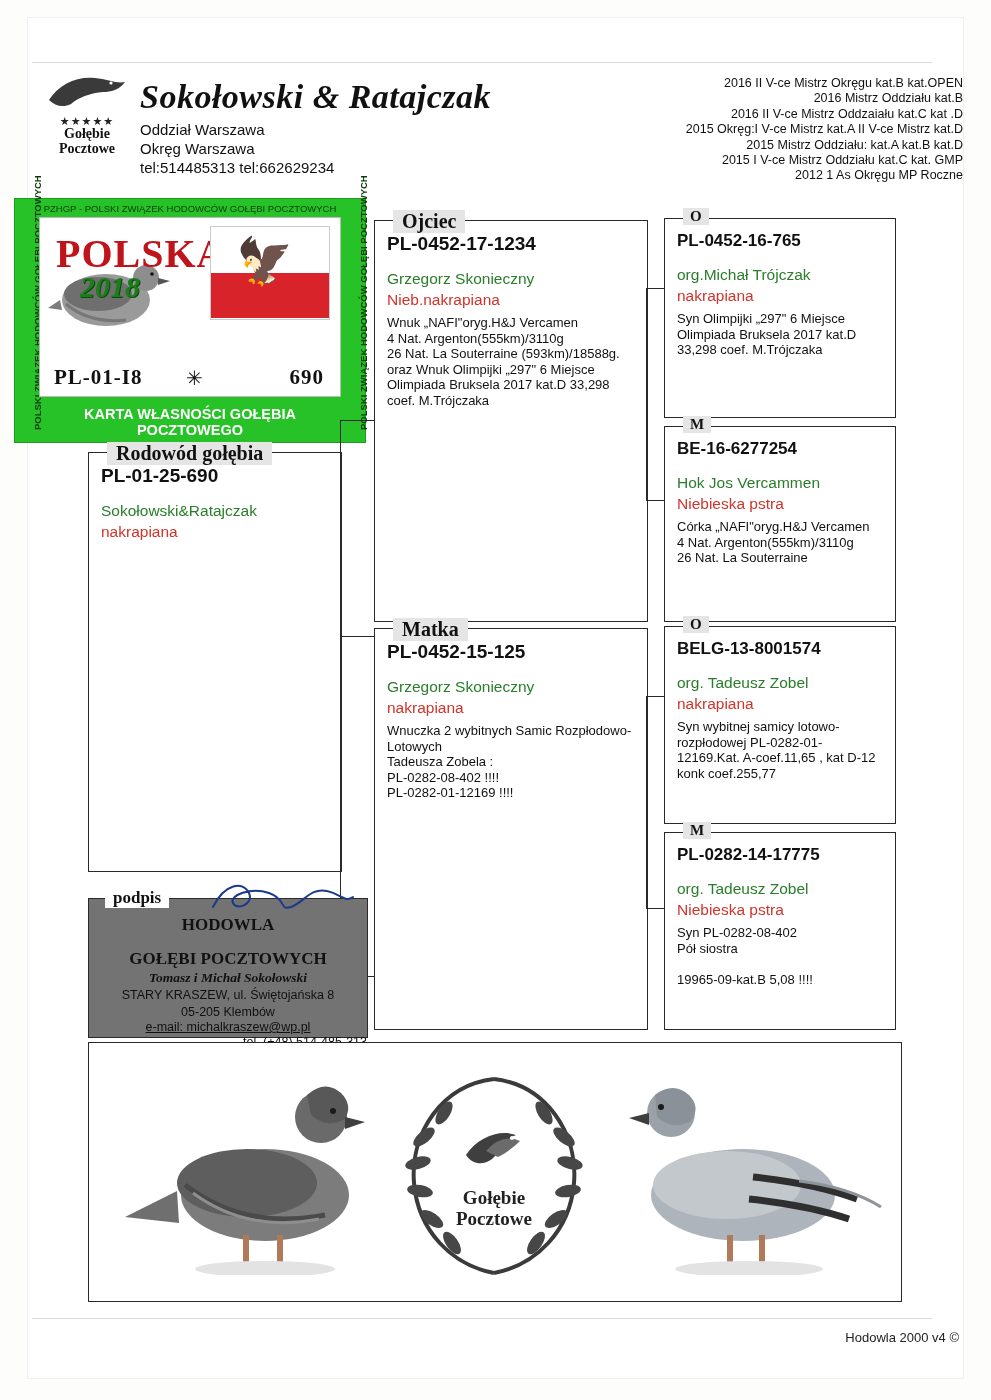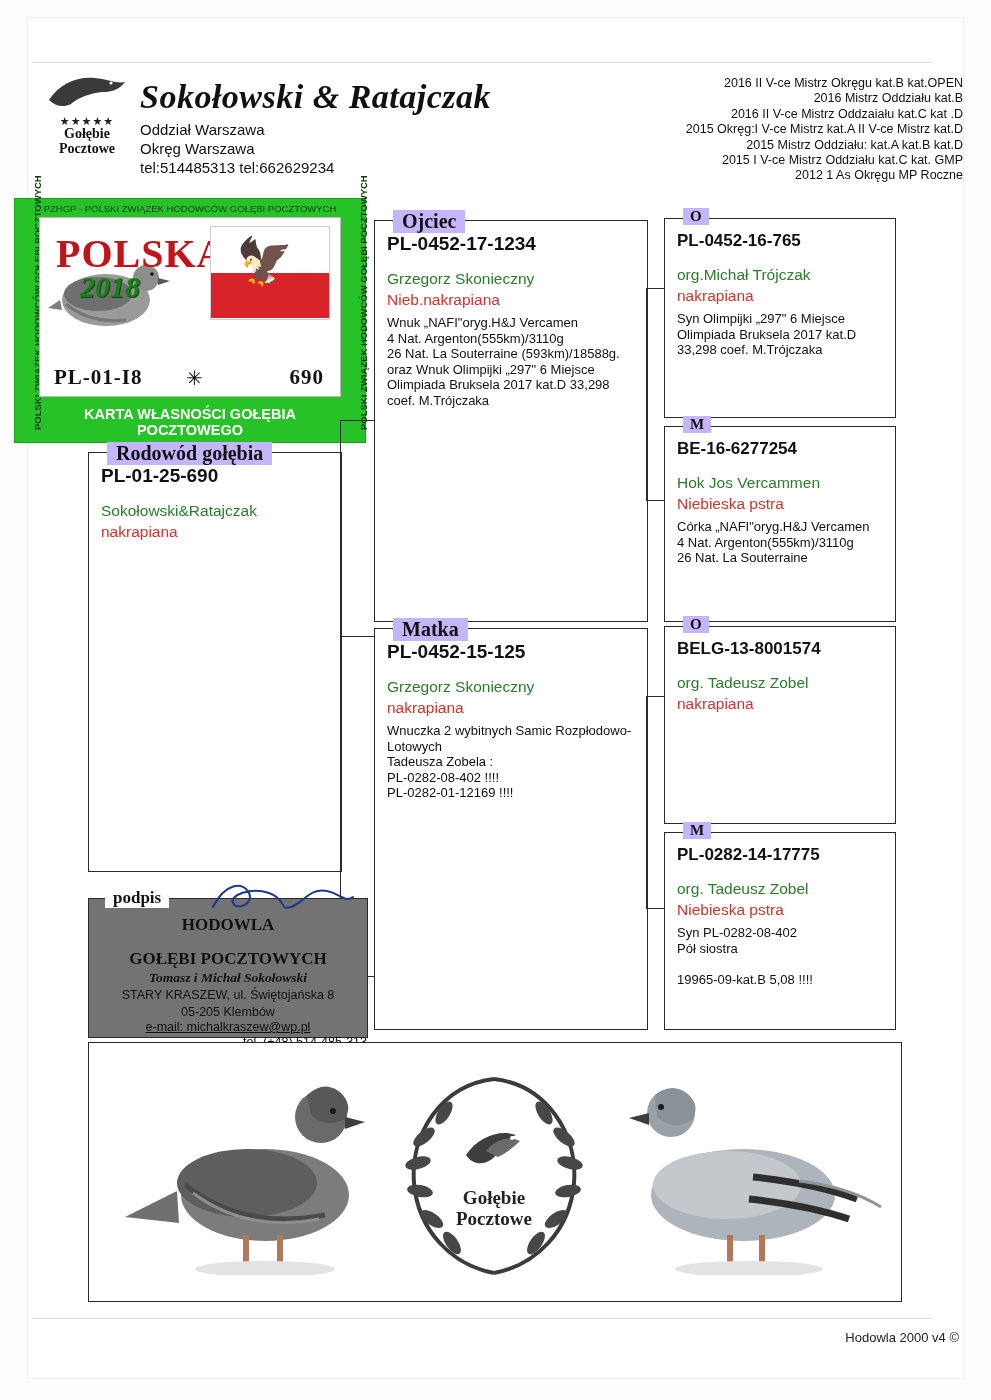--- a/index.html
+++ b/index.html
@@ -40,21 +40,21 @@
   .card .y2018{position:absolute;left:40px;top:52px;font-family:"Liberation Serif",serif;font-weight:bold;font-style:italic;font-size:30px;color:#1a7f1a;text-shadow:1px 1px 0 #0b4d0b;}
   .card .pigeon{position:absolute;left:6px;top:24px;width:130px;height:100px;}
   .card .idline{position:absolute;left:0;bottom:6px;width:300px;}
   .card .idleft{position:absolute;left:14px;bottom:0;font-family:"Liberation Serif",serif;font-weight:bold;font-size:21px;letter-spacing:1px;}
   .card .idstar{position:absolute;left:146px;bottom:0;font-size:20px;}
   .card .idright{position:absolute;right:16px;bottom:0;font-family:"Liberation Serif",serif;font-weight:bold;font-size:21px;letter-spacing:1px;}
   .card .banner{position:absolute;left:24px;bottom:4px;width:302px;text-align:center;font-size:14.5px;font-weight:bold;color:#fff;}
 
   
   .box{position:absolute;border:1px solid #2a2a2a;background:#fff;}
-  .box-title{position:absolute;top:-11px;left:18px;background:#c4b5fd;padding:0 9px;font-family:"Liberation Serif",serif;font-weight:bold;font-size:20px;color:#111;}
+  .box-title{position:absolute;top:-11px;left:18px;background:#e5e5e5;padding:0 9px;font-family:"Liberation Serif",serif;font-weight:bold;font-size:20px;color:#111;}
   .box-title.small{font-size:15px;padding:0 7px;}
   .ring{font-family:"Liberation Sans",sans-serif;font-weight:bold;font-size:19px;color:#111;margin:12px 0 0 12px;}
   .ring.sm{font-size:17px;}
   .breeder{color:#2a7d2a;font-size:15.5px;margin:14px 0 0 12px;line-height:19px;}
   .colour{color:#d0342c;font-size:15.5px;margin:2px 0 0 12px;line-height:19px;}
   .notes{color:#111;font-size:13px;line-height:15.6px;margin:6px 12px 0 12px;white-space:pre-line;}
 
   
   .ln{position:absolute;background:#2a2a2a;}
 
@@ -191,20 +191,21 @@
     <div class="notes">Córka „NAFI"oryg.H&amp;J Vercamen
 4 Nat. Argenton(555km)/3110g
 26 Nat. La Souterraine</div>
   </div>
 
   <div class="box" style="left:664px;top:626px;width:230px;height:196px;">
     <div class="box-title small">O</div>
     <div class="ring sm">BELG-13-8001574</div>
     <div class="breeder">org. Tadeusz Zobel</div>
     <div class="colour">nakrapiana</div>
+    <div class="notes">Syn wybitnej samicy lotowo-rozpłodowej PL-0282-01-12169.Kat. A-coef.11,65 , kat D-12 konk coef.255,77</div>
   </div>
 
   <div class="box" style="left:664px;top:832px;width:230px;height:196px;">
     <div class="box-title small">M</div>
     <div class="ring sm">PL-0282-14-17775</div>
     <div class="breeder">org. Tadeusz Zobel</div>
     <div class="colour">Niebieska pstra</div>
     <div class="notes">Syn PL-0282-08-402
 Pół siostra
 

